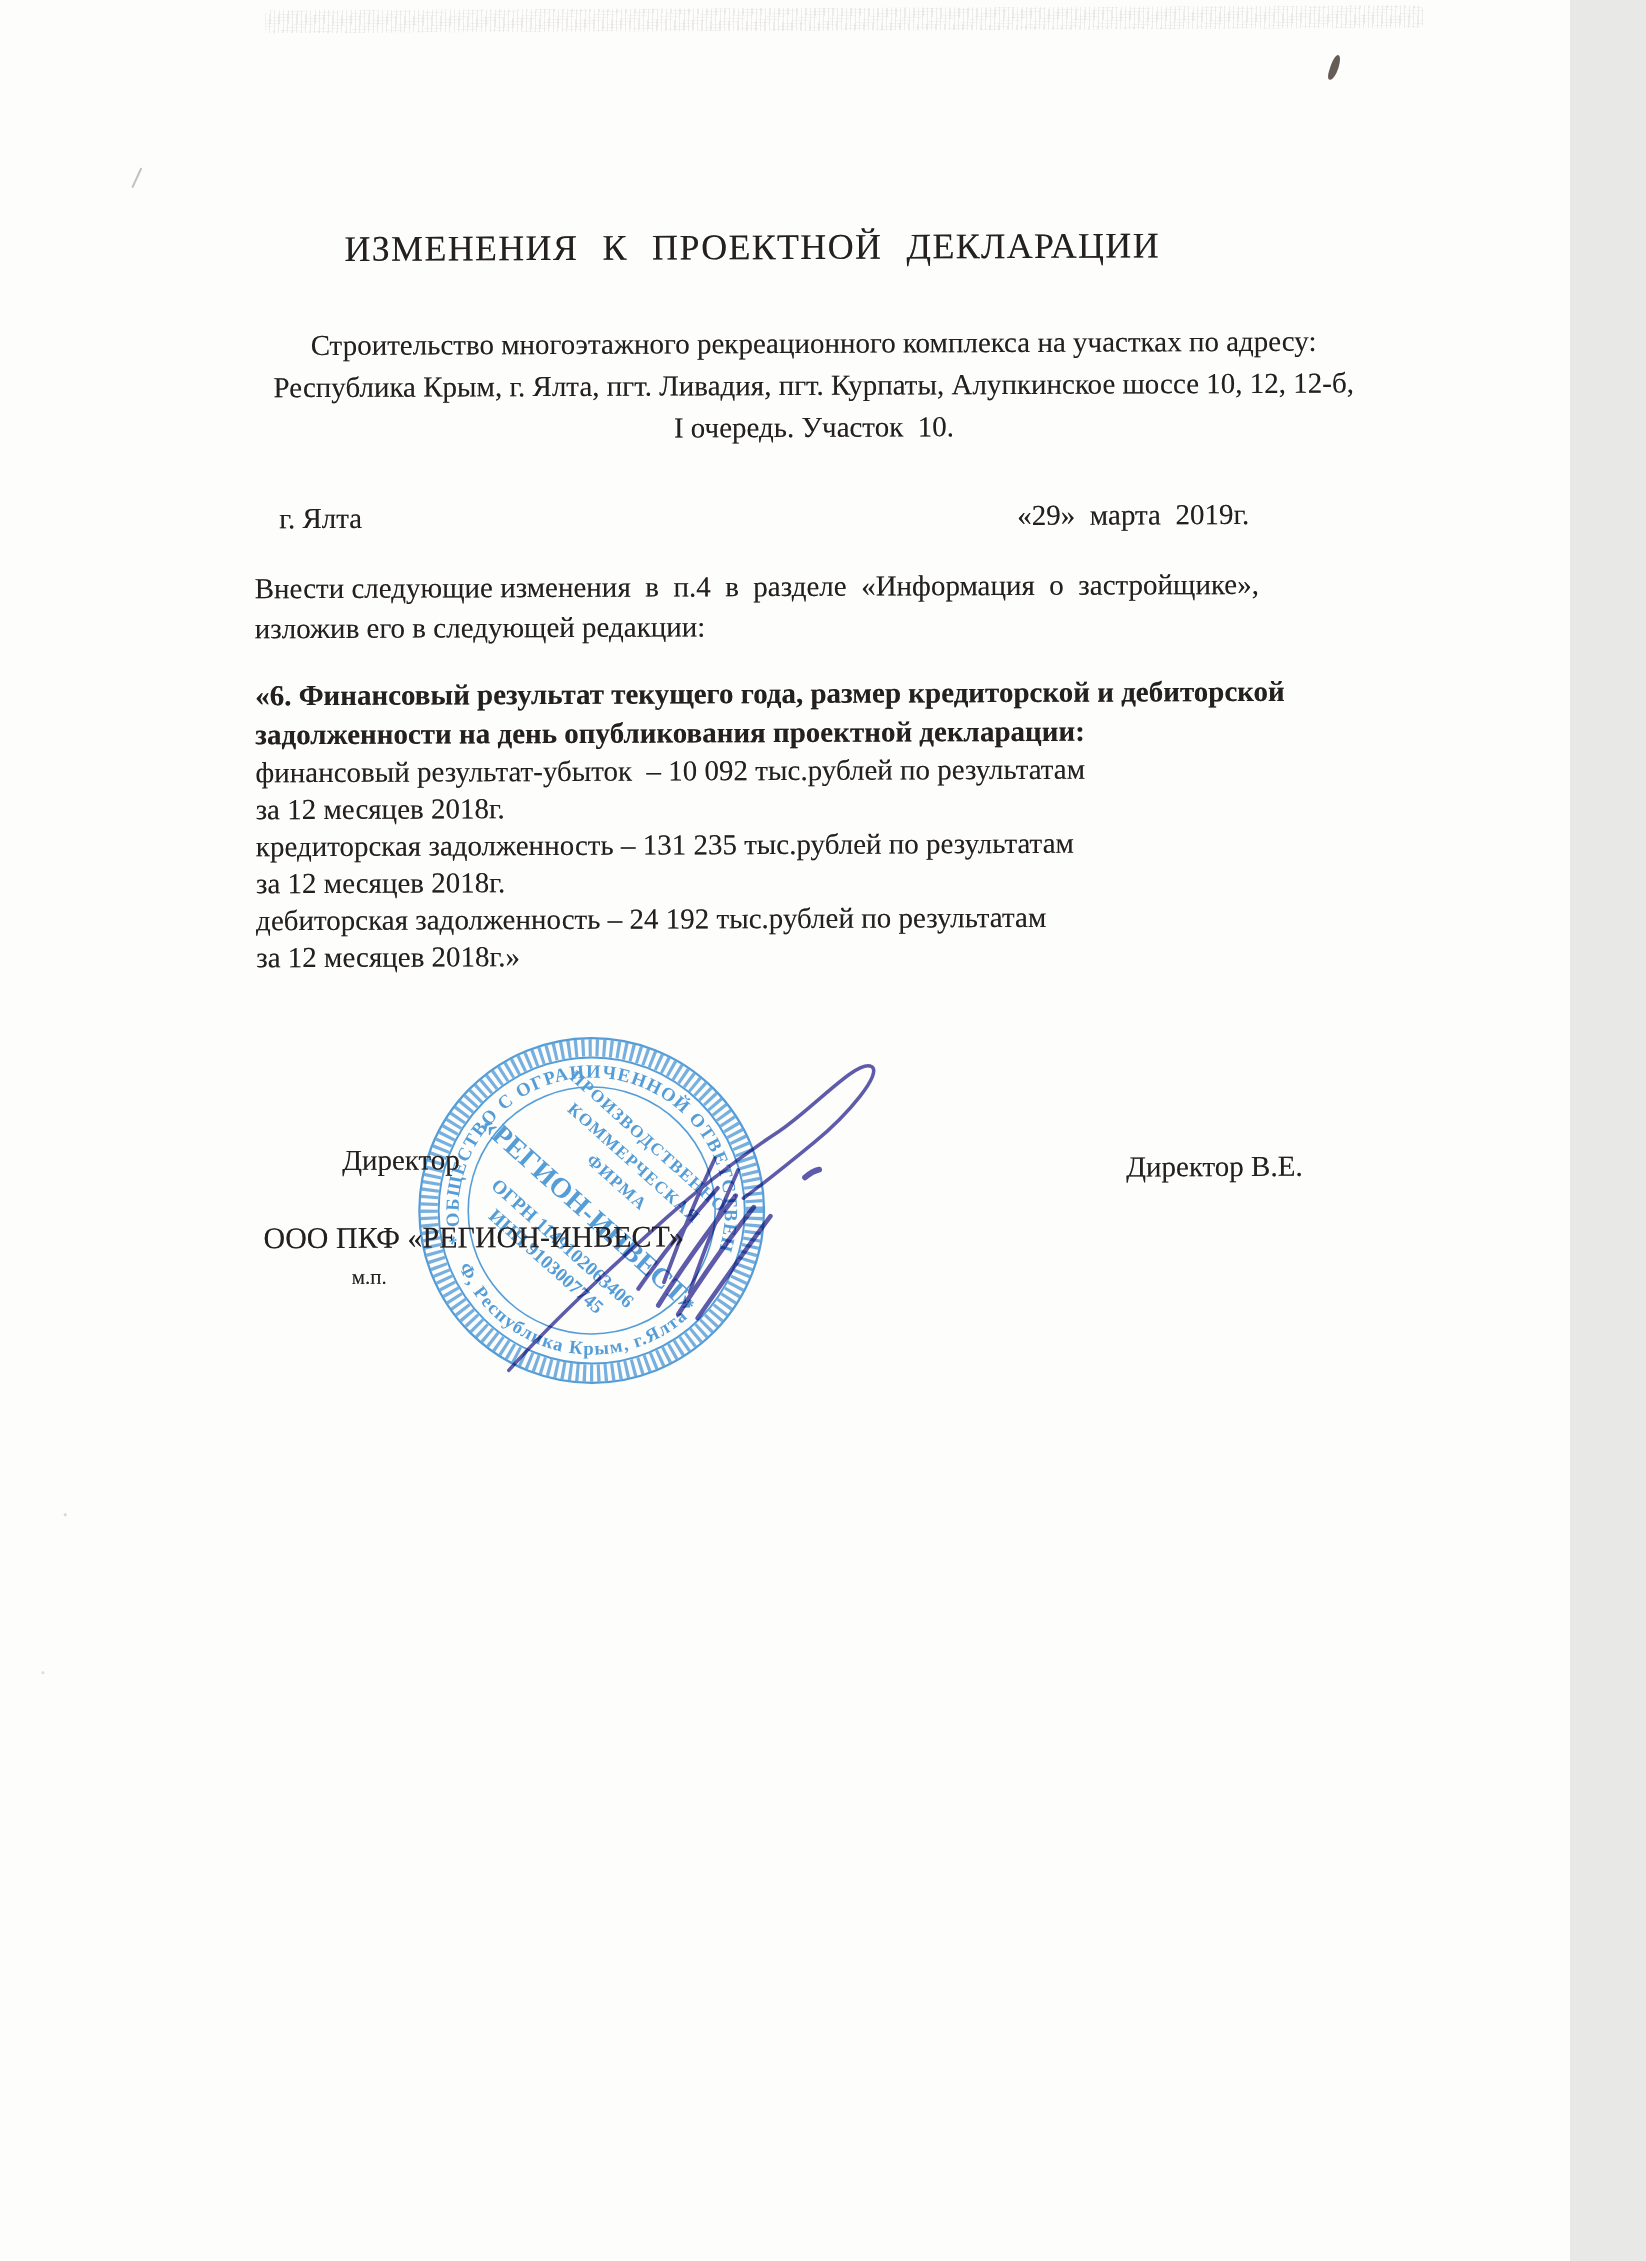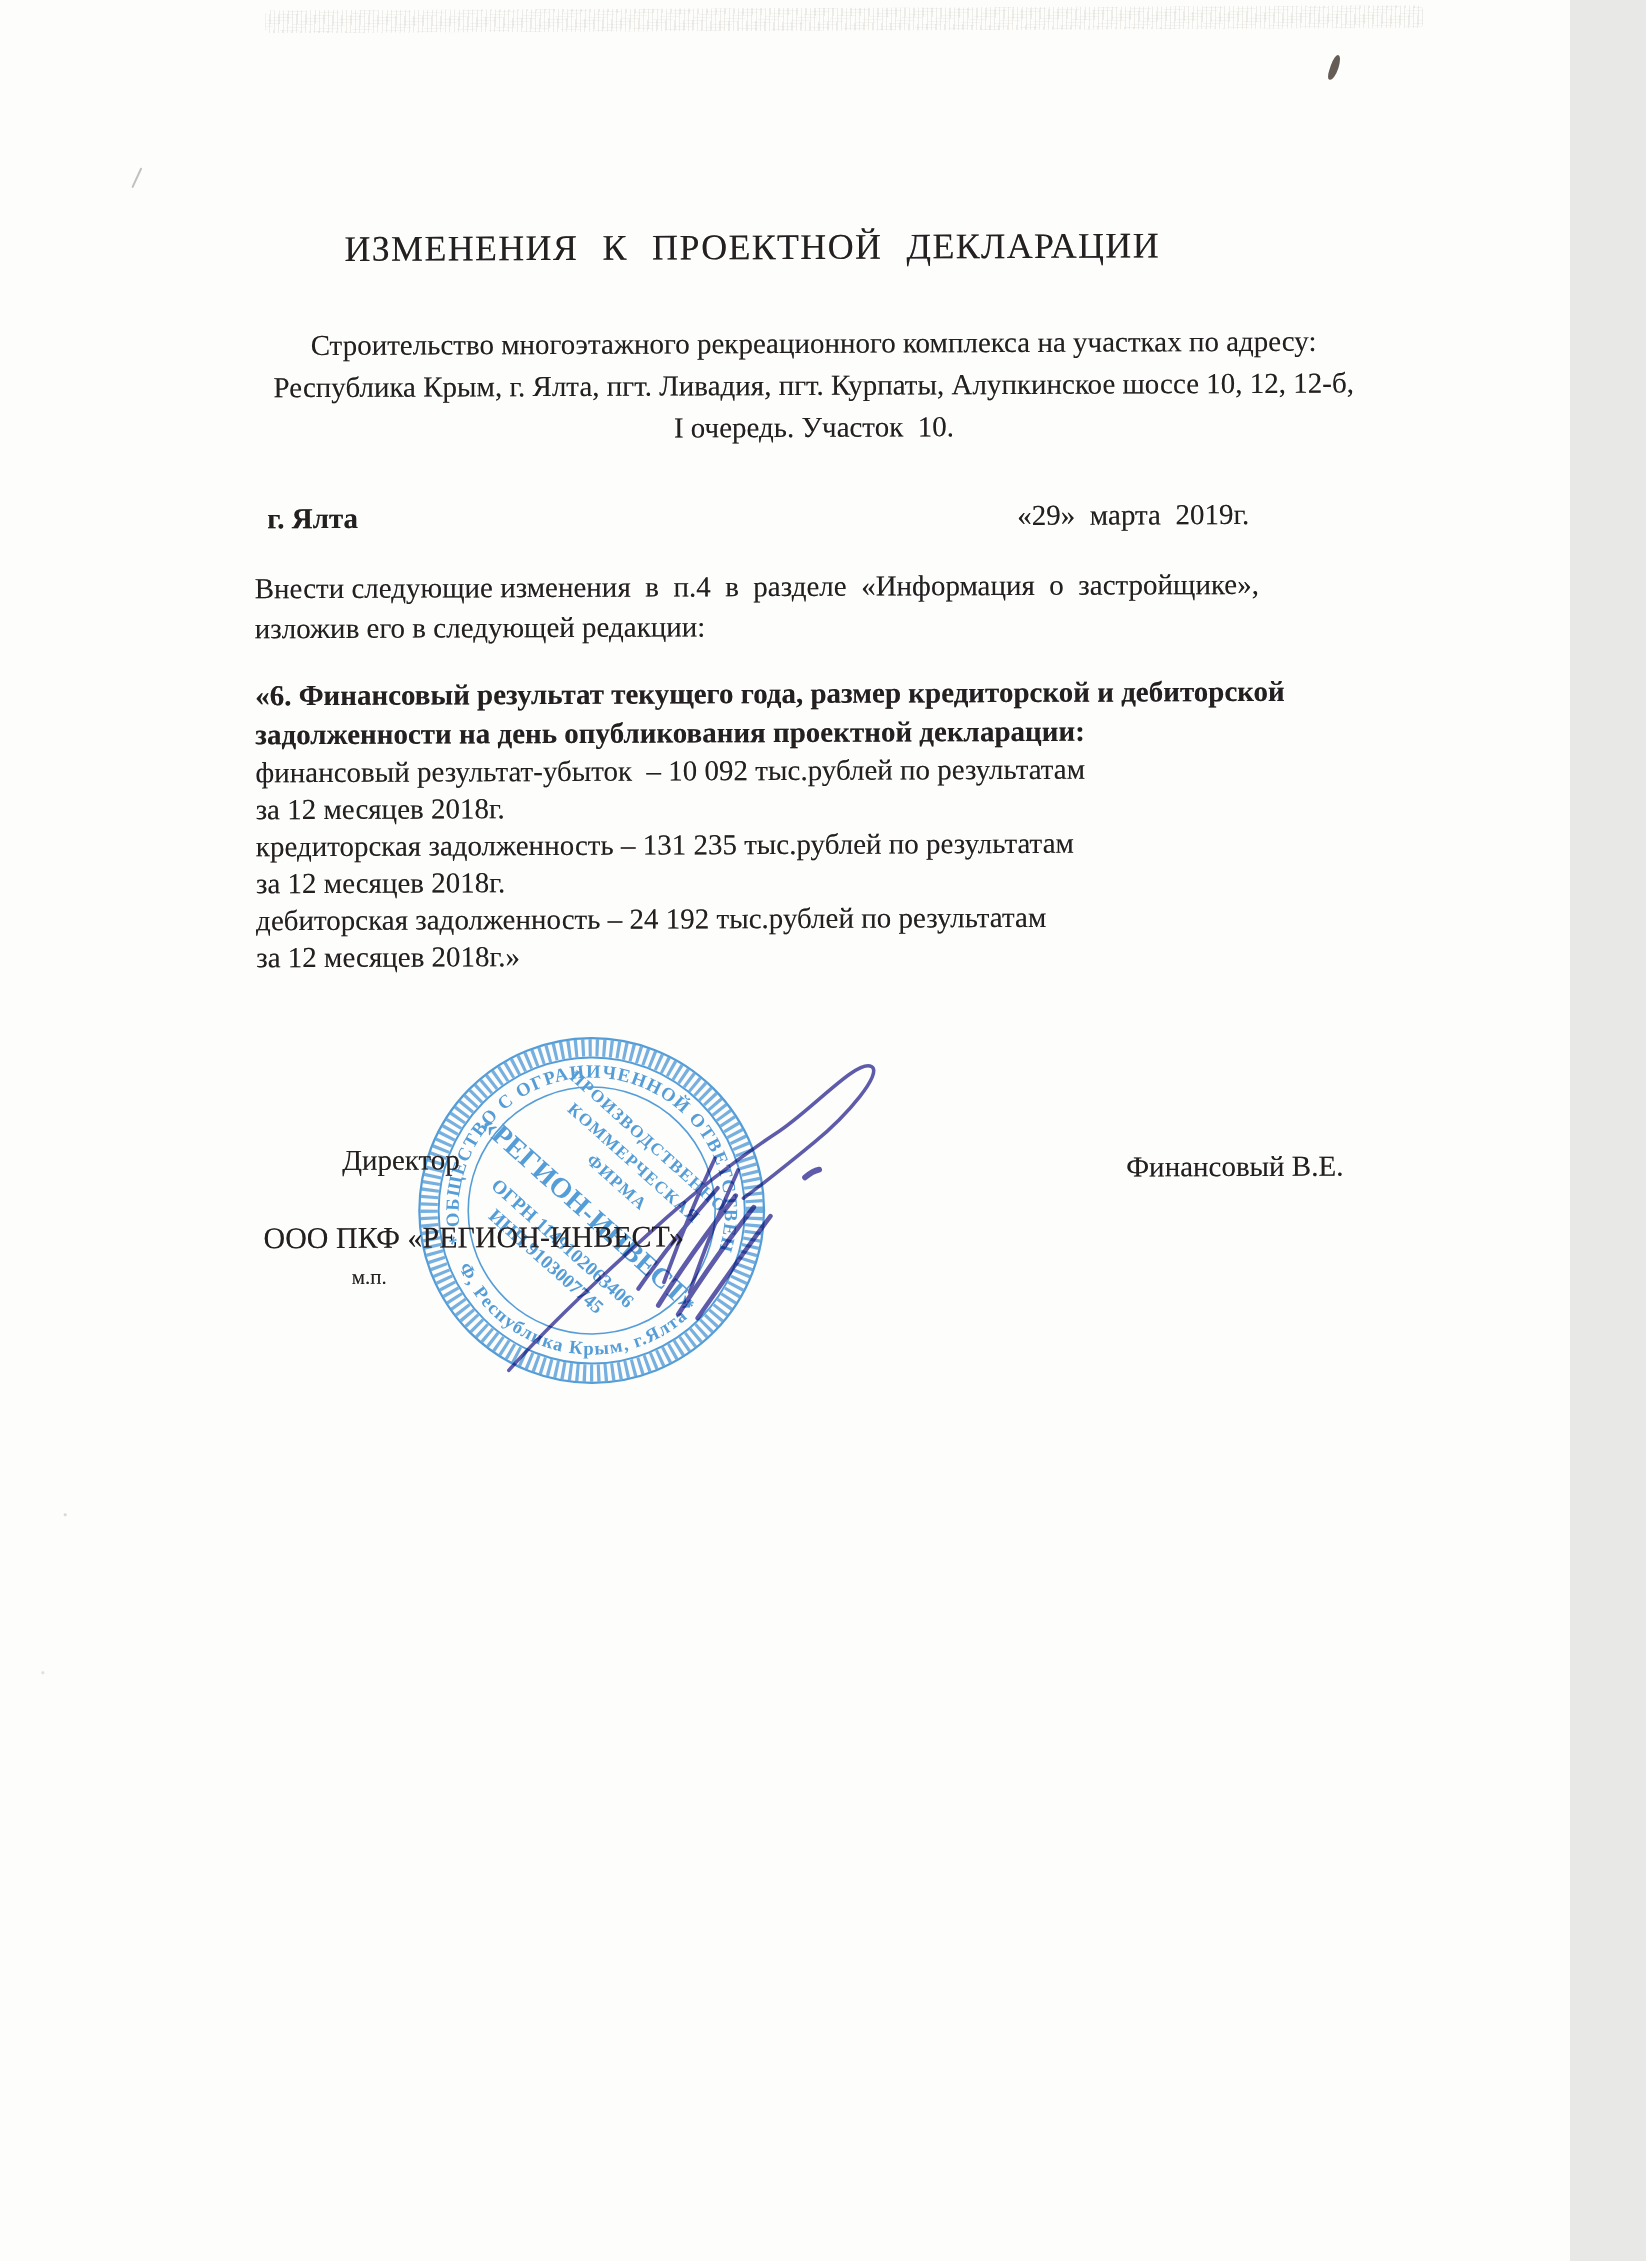--- a/index.html
+++ b/index.html
@@ -15,21 +15,21 @@
   .txt{white-space:pre;text-shadow:0 0 0.6px rgba(35,31,32,.45);}
   .doc-title{
     position:absolute;left:212px;top:229px;width:1088px;
     font-size:36px;line-height:1;text-align:center;
     letter-spacing:1.3px;word-spacing:14px;
   }
   .subtitle{
     position:absolute;left:180px;top:322px;width:1274px;
     font-size:29px;line-height:42px;text-align:center;
   }
-  .place-line{position:absolute;left:270px;top:502px;font-size:29px;line-height:1;font-weight:bold;}
+  .place-line{position:absolute;left:282px;top:502px;font-size:29px;line-height:1;}
   .date-line{position:absolute;left:1020px;top:502px;font-size:29px;line-height:1;}
   .intro{position:absolute;left:257px;top:566px;font-size:29px;line-height:40px;}
   .boldblock{position:absolute;left:257px;top:674px;font-size:29px;line-height:39px;font-weight:bold;}
   .finblock{position:absolute;left:257px;top:752px;font-size:29px;line-height:37px;}
   .sig-director{position:absolute;left:342px;top:1144px;font-size:29px;line-height:1;}
   .sig-company{position:absolute;left:263px;top:1221px;font-size:30px;line-height:1;}
   .sig-mp{position:absolute;left:351px;top:1265px;font-size:21px;line-height:1;}
   .sig-name{position:absolute;left:1126px;top:1154px;font-size:29px;line-height:1;}
   .seal-svg,.ink-svg{position:absolute;left:302px;top:965px;width:643px;height:515px;mix-blend-mode:multiply;}
   .seal-svg{opacity:.88;}
@@ -136,17 +136,17 @@
         <path stroke-width="6.5" d="M 522 502 C 560 448 602 396 646 346"></path>
         <path stroke-width="6" d="M 642 300 C 612 362 584 432 562 492"></path>
         <path stroke-width="6" d="M 678 318 C 650 380 622 448 602 508"></path>
         <path stroke-width="9" d="M 782 330 Q 794 320 804 318"></path>
       </g>
     </svg>
 
     <div class="sig-director txt">Директор</div>
     <div class="sig-company txt">ООО ПКФ «РЕГИОН-ИНВЕСТ»</div>
     <div class="sig-mp txt">м.п.</div>
-    <div class="sig-name txt">Финансовый В.Е.</div>
+    <div class="sig-name txt">Директор В.Е.</div>
 
   </div>
 </div>
 
 
 </body></html>

